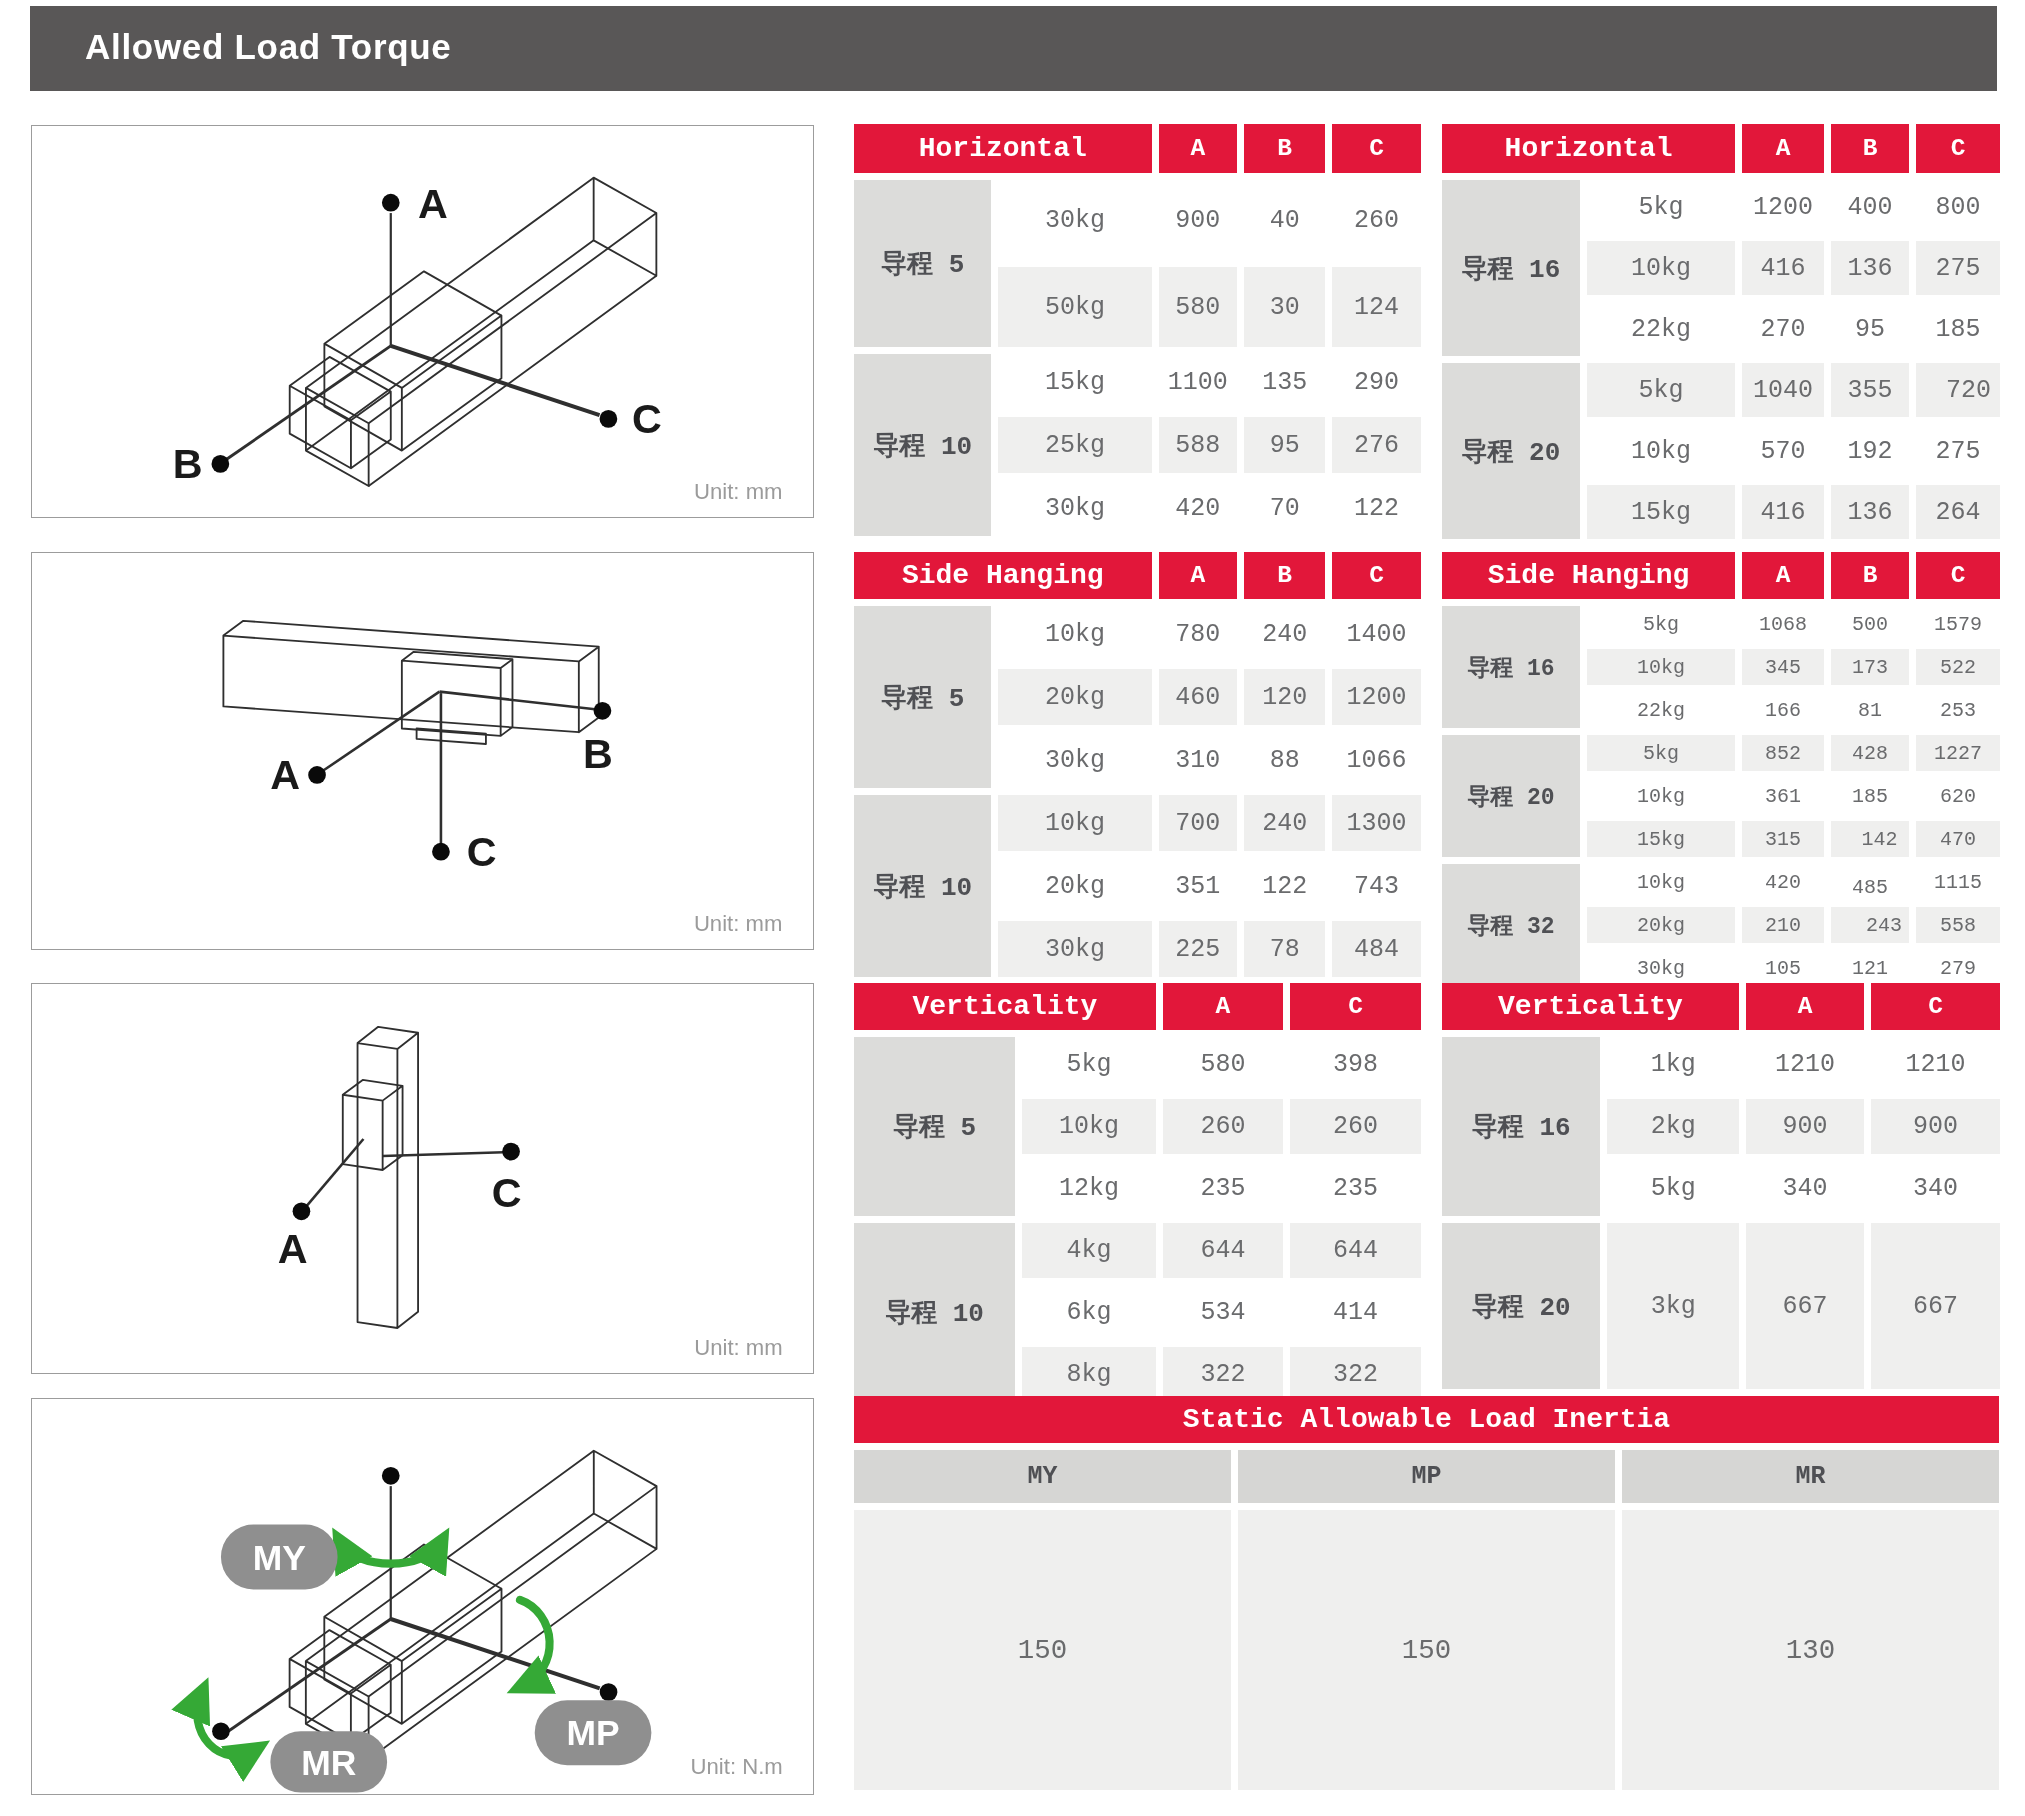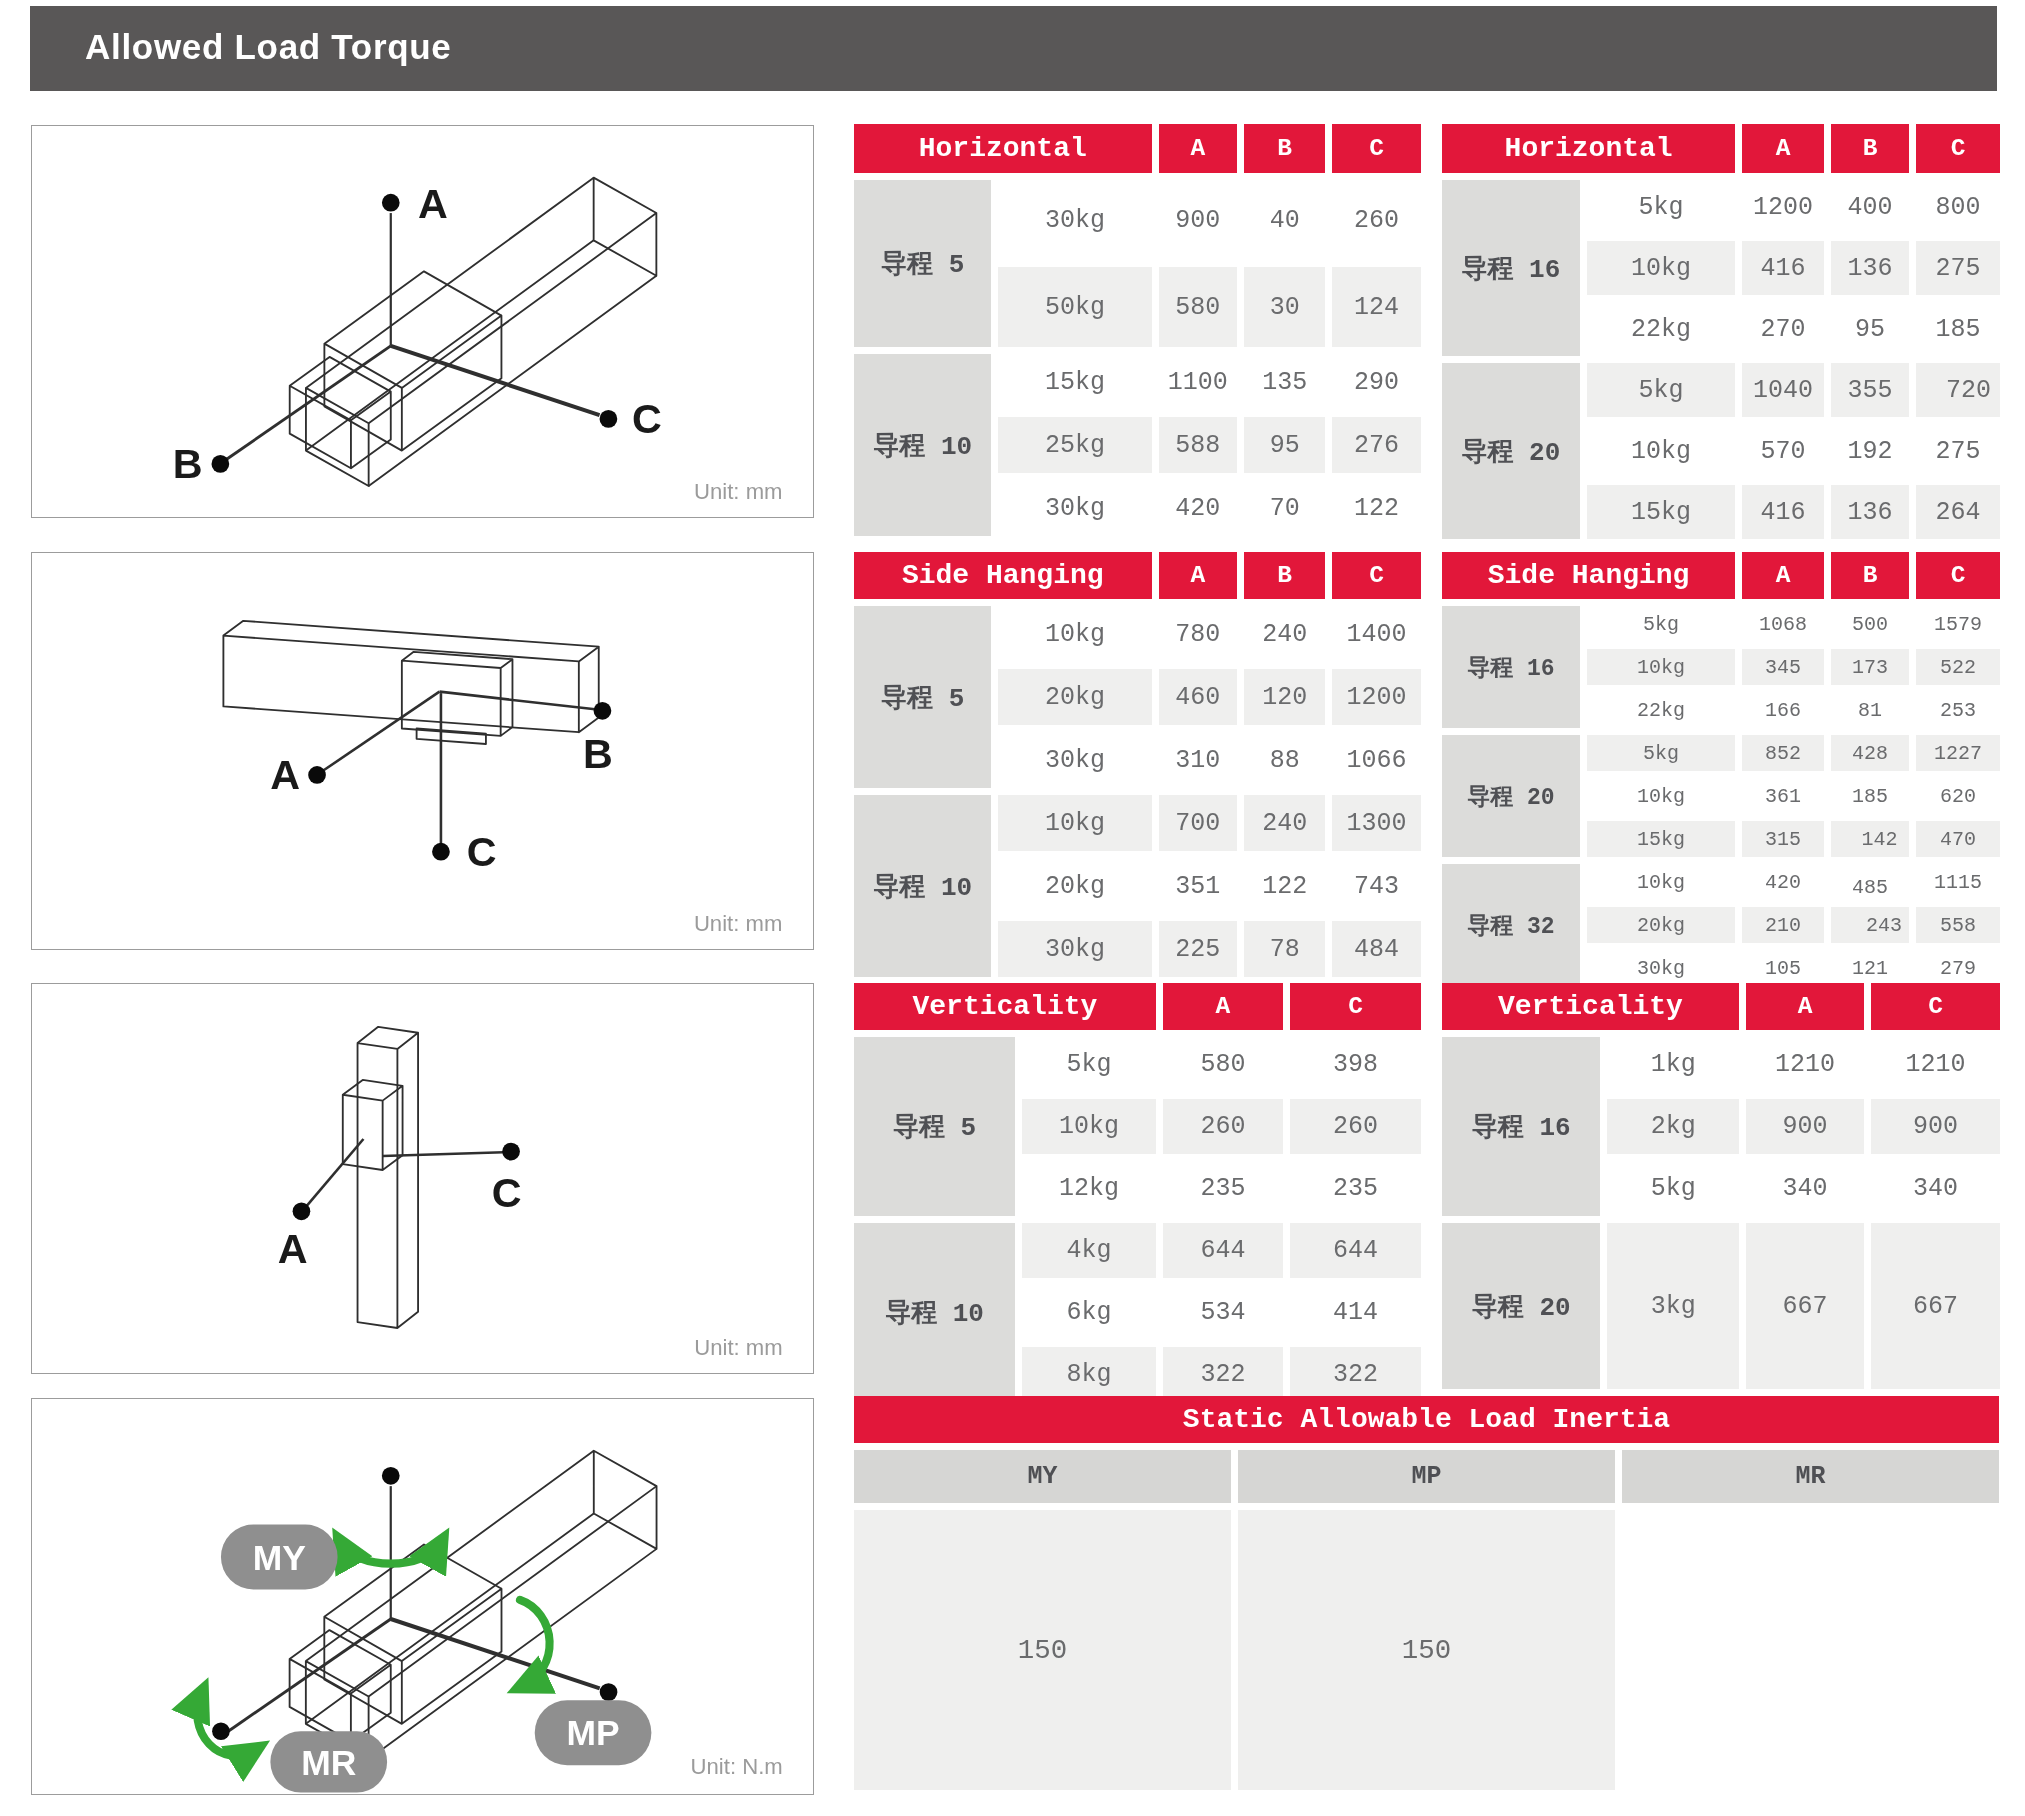--- a/index.html
+++ b/index.html
@@ -320,16 +320,17 @@
       <div class="c val alt" style="grid-area: 5 / 3;">667</div>
       <div class="c val alt" style="grid-area: 5 / 4;">667</div>
     </div>
   <div class="tbl" id="tbl-inertia" style="grid-template-columns: 1fr 1fr 1fr; grid-template-rows: 47px 53px 280px;">
       <div class="c hdr title" style="grid-area: 1 / 1 / auto / span 3;">Static Allowable Load Inertia</div>
       <div class="c sub" style="grid-area: 2 / 1;">MY</div>
       <div class="c sub" style="grid-area: 2 / 2;">MP</div>
       <div class="c sub" style="grid-area: 2 / 3;">MR</div>
       <div class="c ival" style="grid-area: 3 / 1;">150</div>
       <div class="c ival" style="grid-area: 3 / 2;">150</div>
+      <div class="c ival" style="grid-area: 3 / 3;">130</div>
     </div>
 
 </div>
 
 
 </body></html>

